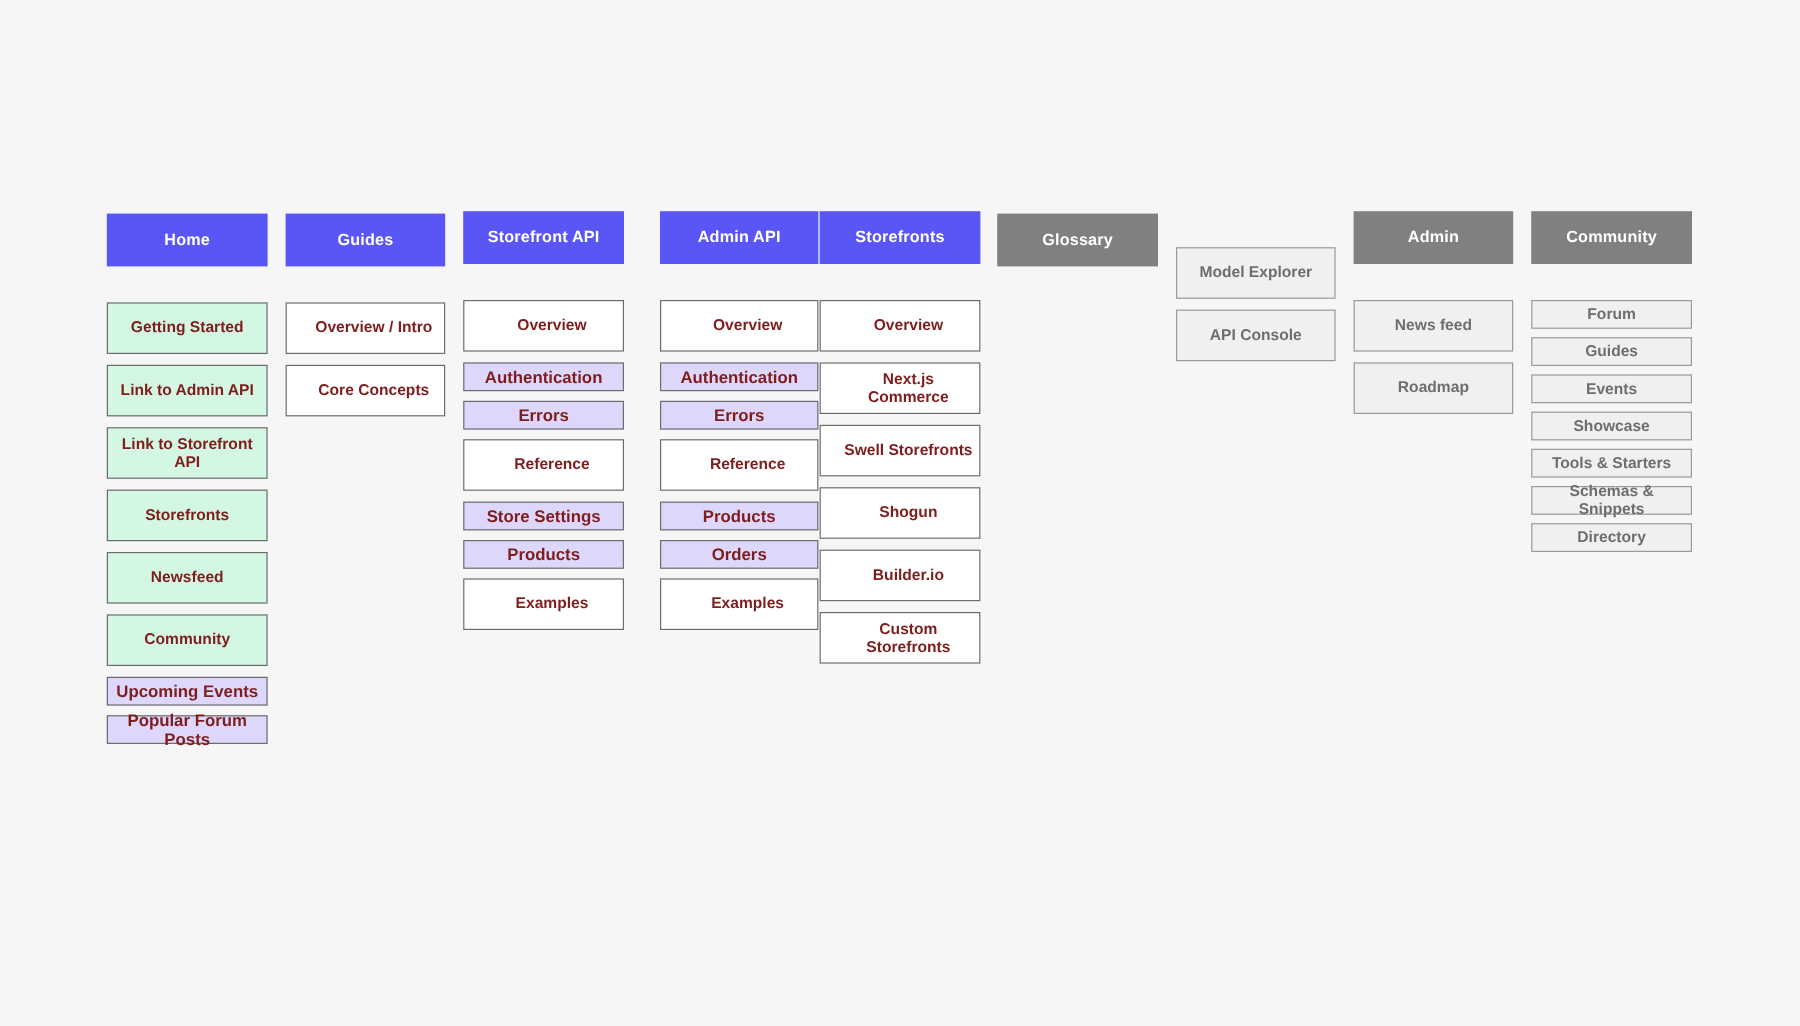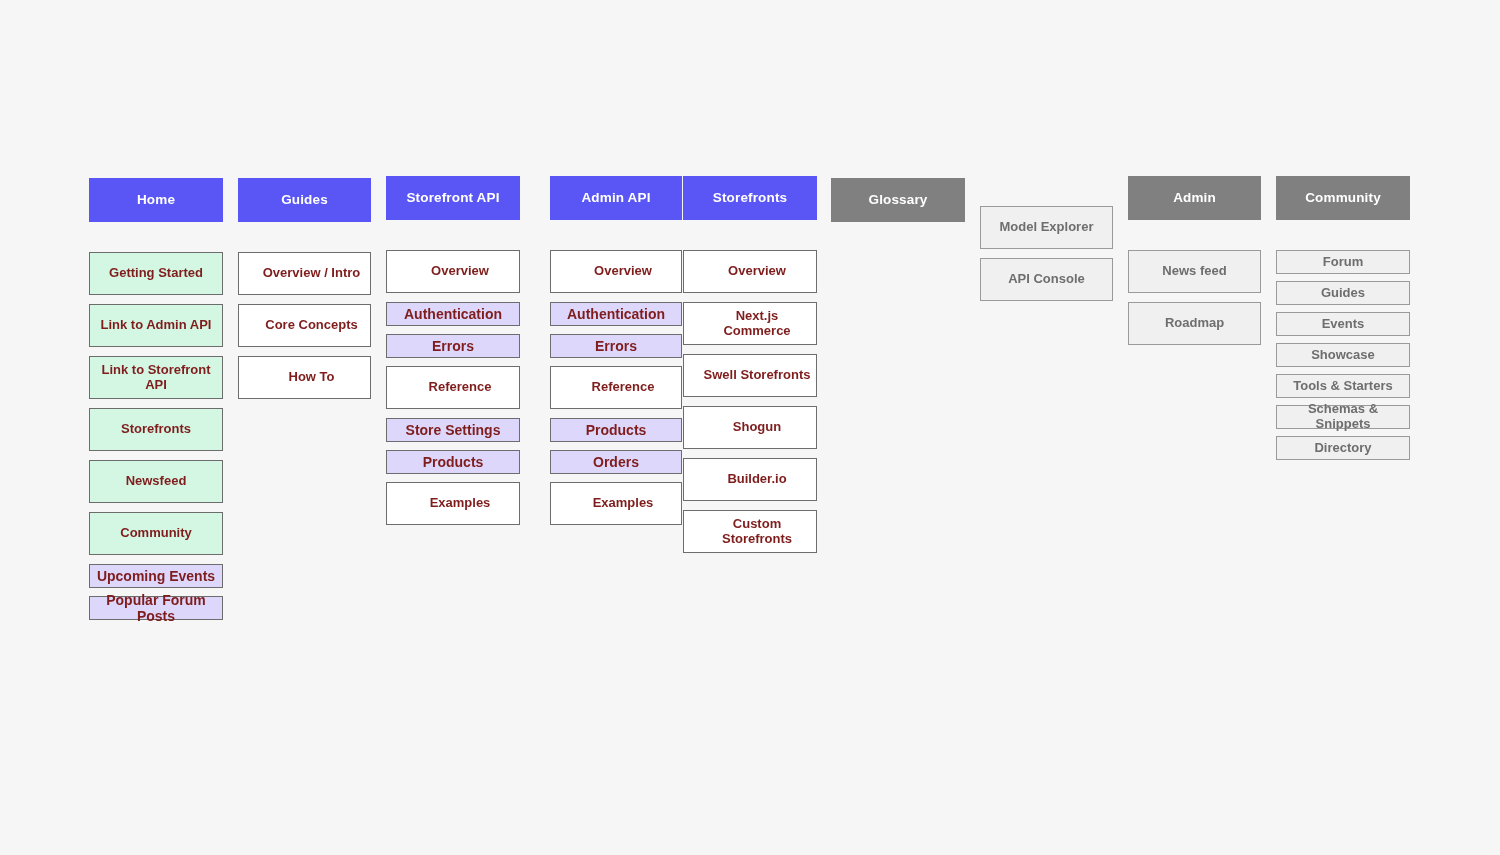--- a/index.html
+++ b/index.html
@@ -100,21 +100,20 @@
         <div class="node green tall">Community</div>
         <div class="node purple compact">Upcoming Events</div>
         <div class="node purple compact">Popular Forum Posts</div>
       </div>
     </div>
     <div class="column" style="left: 238px; top: 178px; width: 133px;">
       <div class="col-header accent-blue">Guides</div>
       <div class="children">
         <div class="node white tall">Overview / Intro</div>
         <div class="node white tall">Core Concepts</div>
-        <div class="node white tall">How To</div>
       </div>
     </div>
     <div class="column" style="left: 386px; top: 176px; width: 134px;">
       <div class="col-header accent-blue">Storefront API</div>
       <div class="children">
         <div class="node white tall">Overview</div>
         <div class="node purple compact">Authentication</div>
         <div class="node purple compact">Errors</div>
         <div class="node white tall">Reference</div>
         <div class="node purple compact">Store Settings</div>

